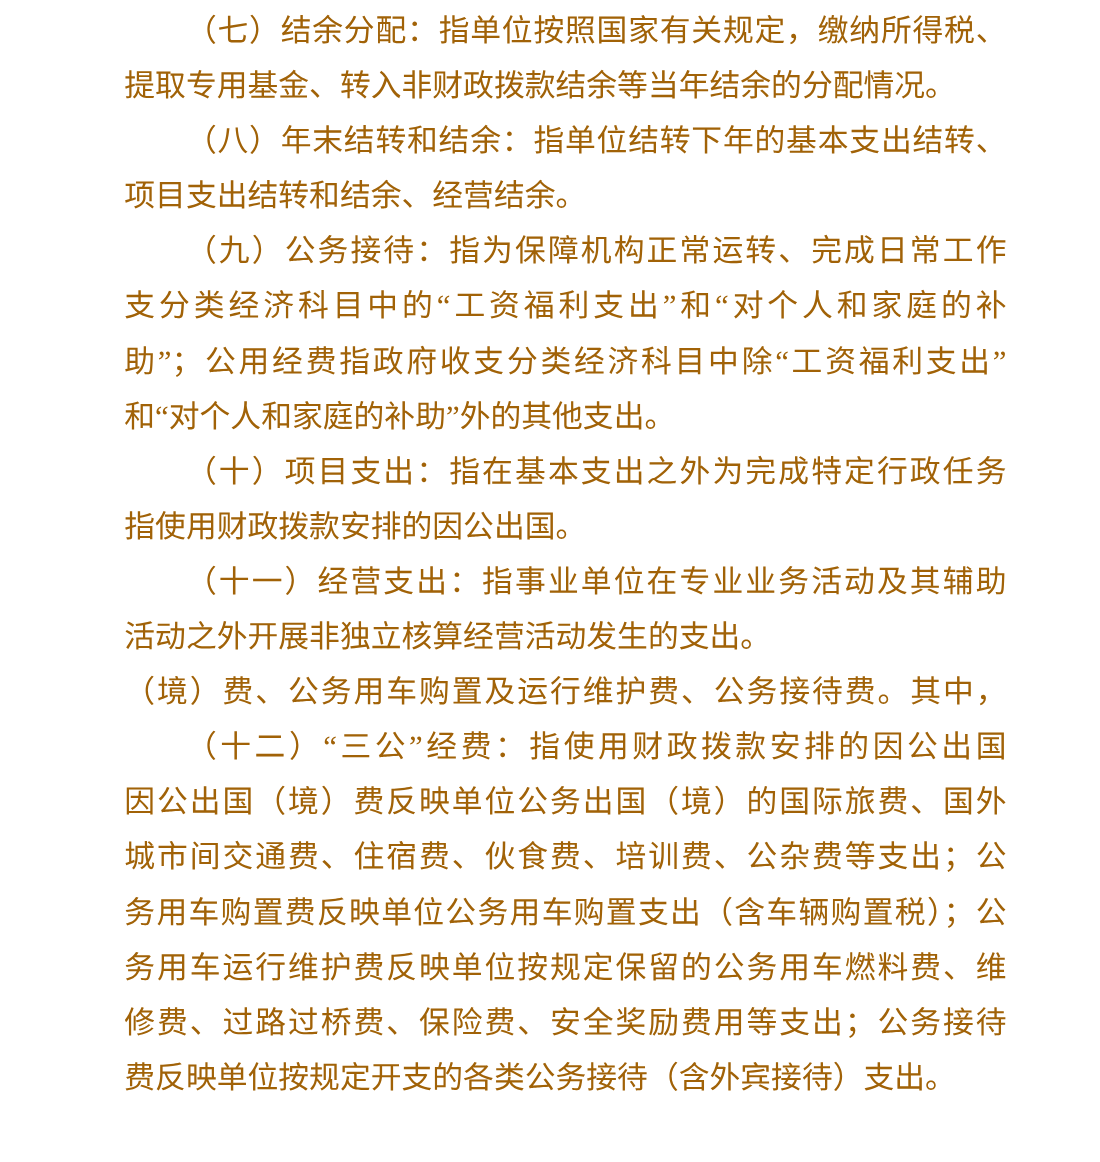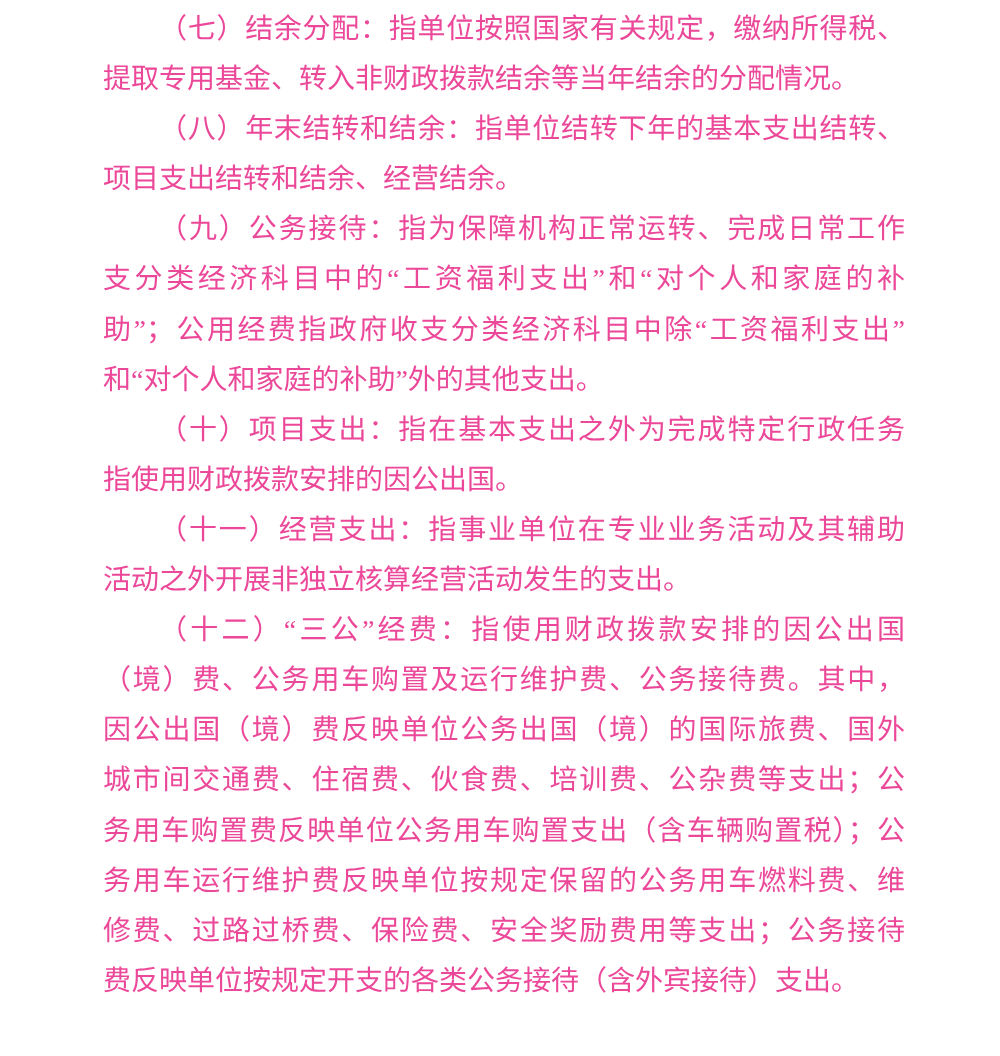--- a/index.html
+++ b/index.html
@@ -9,24 +9,24 @@
   body {
     width: 1000px;
     height: 1056px;
     position: relative;
     background: #ffffff;
     overflow: hidden;
     font-family: "Liberation Serif", "DejaVu Serif", serif;
   }
   .doc {
     position: absolute;
-    left: 103px;
+    left: 113px;
     top: 4px;
     width: 802px;
-    color: #ec4899;
+    color: #a16207;
   }
   .para { margin: 0; padding: 0; }
   .line {
     height: 50.1px;
     line-height: 50.1px;
     font-size: 28px;
     text-align: justify;
     text-align-last: justify;
     overflow: hidden;
     white-space: normal;
@@ -62,22 +62,22 @@
     <div class="line first"><span class="seg">（十）</span><span class="seg term">项目支出：</span><span class="seg">指在基本支出之外为完成特定行政任务</span></div>
     <div class="line end"><span class="seg">指使用财政拨款安排的因公出国。</span></div>
   </div>
 
   <div class="para">
     <div class="line first"><span class="seg">（十一）</span><span class="seg term">经营支出：</span><span class="seg">指事业单位在专业业务活动及其辅助</span></div>
     <div class="line end"><span class="seg">活动之外开展非独立核算经营活动发生的支出。</span></div>
   </div>
 
   <div class="para">
+    <div class="line"><span class="seg">（境）费、公务用车购置及运行维护费、公务接待费。其中，</span></div>
     <div class="line first"><span class="seg">（十二）</span><span class="seg term">“三公”经费：</span><span class="seg">指使用财政拨款安排的因公出国</span></div>
-    <div class="line"><span class="seg">（境）费、公务用车购置及运行维护费、公务接待费。其中，</span></div>
     <div class="line"><span class="seg">因公出国（境）费反映单位公务出国（境）的国际旅费、国外</span></div>
     <div class="line"><span class="seg">城市间交通费、住宿费、伙食费、培训费、公杂费等支出；公</span></div>
     <div class="line"><span class="seg">务用车购置费反映单位公务用车购置支出（含车辆购置税）；公</span></div>
     <div class="line"><span class="seg">务用车运行维护费反映单位按规定保留的公务用车燃料费、维</span></div>
     <div class="line"><span class="seg">修费、过路过桥费、保险费、安全奖励费用等支出；公务接待</span></div>
     <div class="line end"><span class="seg">费反映单位按规定开支的各类公务接待（含外宾接待）支出。</span></div>
   </div>
 
 </div>
 

